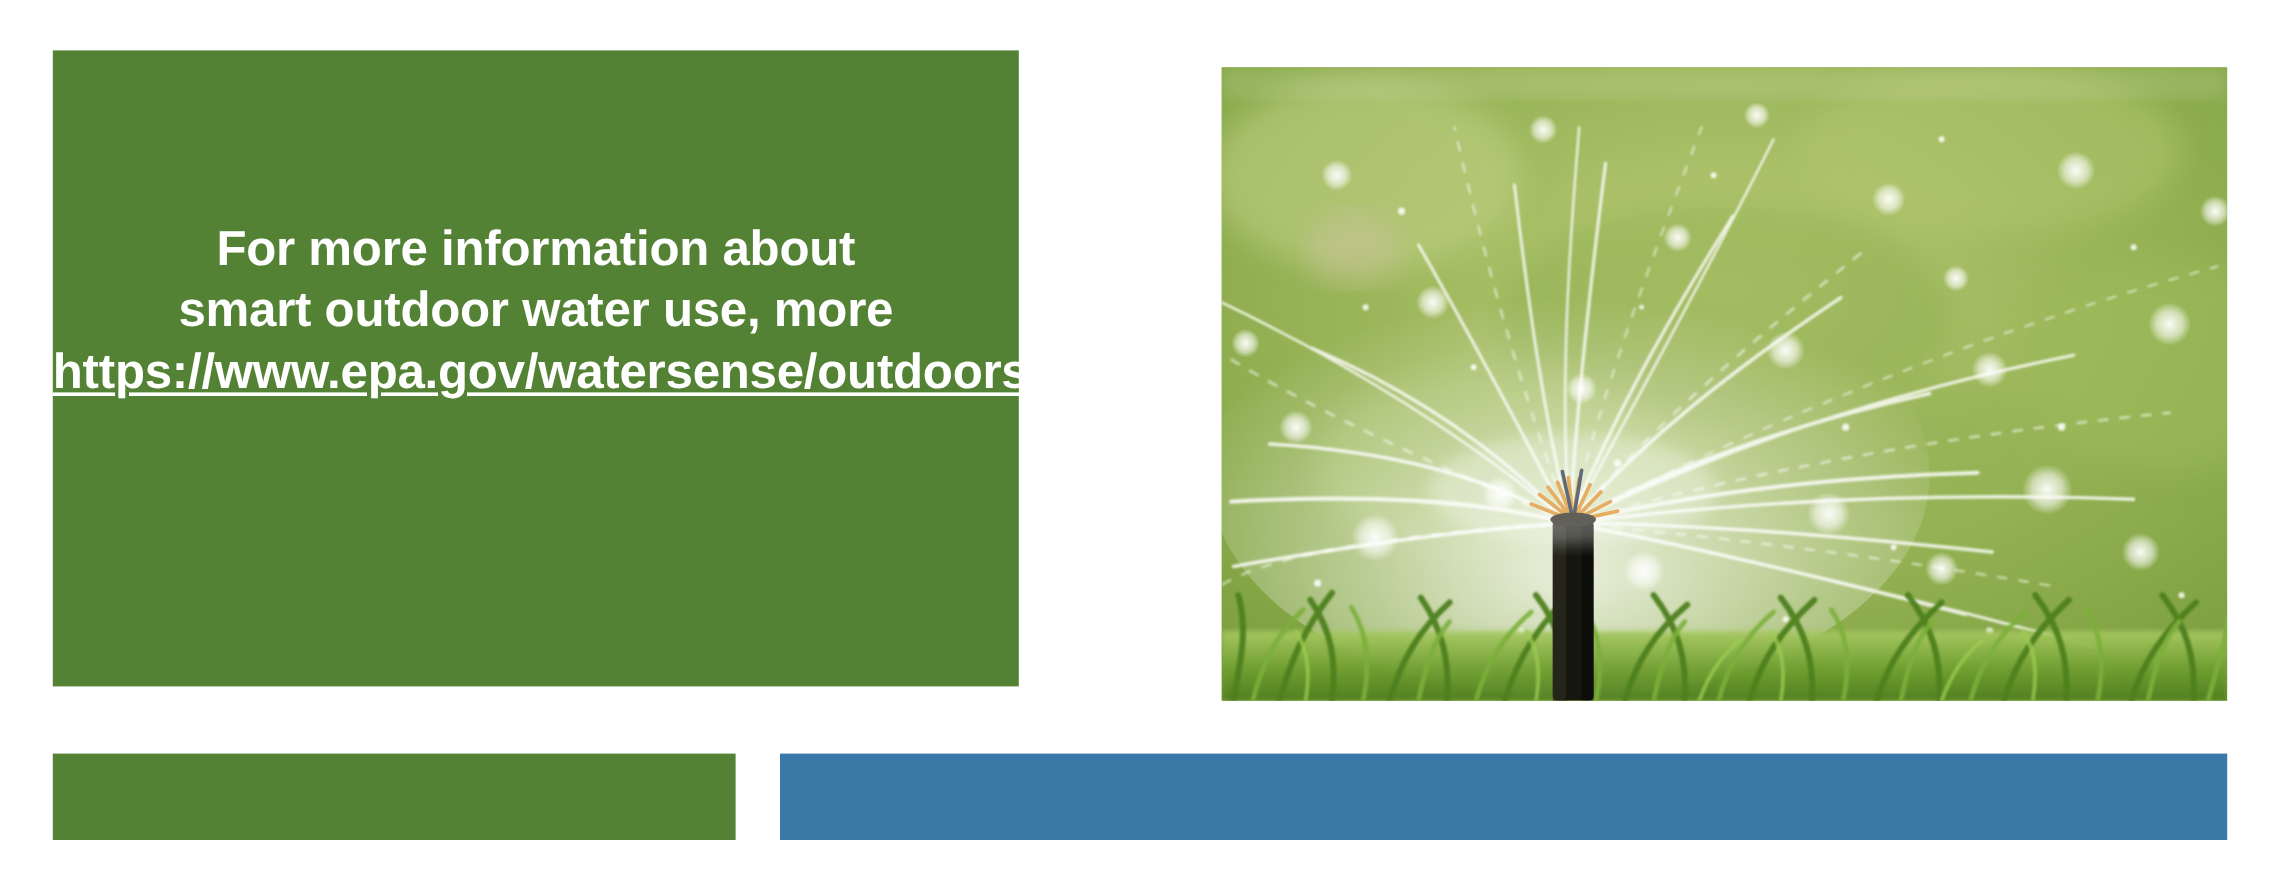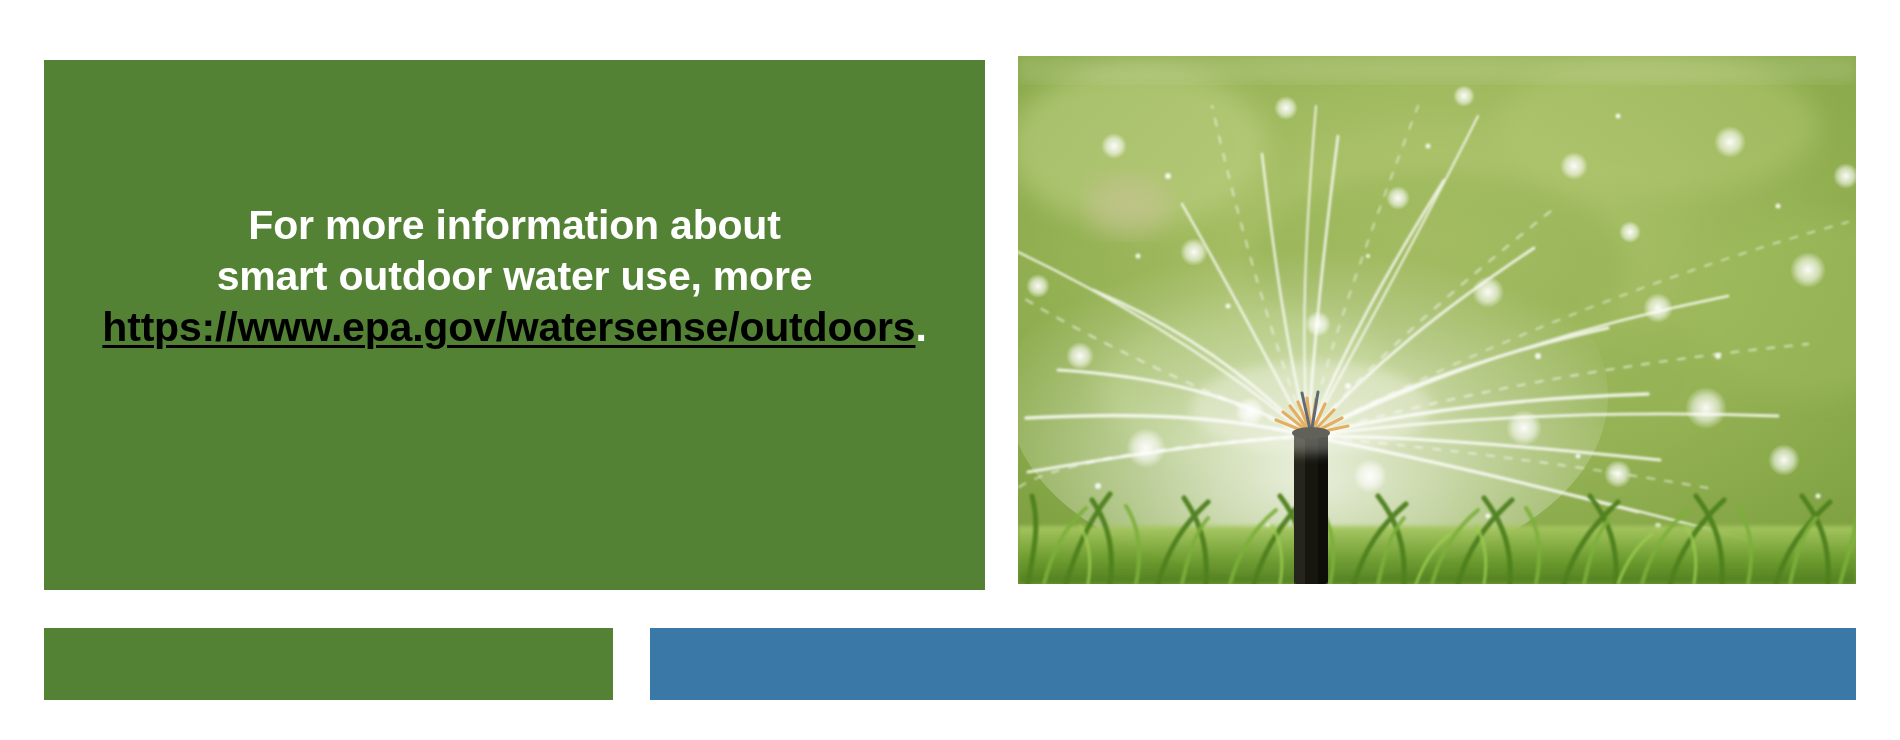--- a/index.html
+++ b/index.html
@@ -18,22 +18,22 @@
   .slide {
     position: absolute;
     inset: 0;
     background: #ffffff;
   }
 
   
   .green-panel {
     position: absolute;
     left: 44px;
-    top: 60px;
-    width: 941px;
+    top: 42px;
+    width: 805px;
     height: 530px;
     background: #548235;
     display: flex;
     align-items: flex-start;
     justify-content: center;
   }
 
   .callout-text {
     margin-top: 140px;
     width: 100%;
@@ -84,21 +84,21 @@
 </style>
 </head>
 <body>
 
 <div class="slide">
 
   <div class="green-panel">
     <div class="callout-text">
       <span class="line">For more information about</span>
       <span class="line">smart outdoor water use, more</span>
-      <span class="line"><a class="url" href="#" style="color:#000000">https://www.epa.gov/watersense/outdoors</a><span>.</span></span>
+      <span class="line"><a class="url" href="#" style="color:#ffffff">https://www.epa.gov/watersense/outdoors</a><span>.</span></span>
     </div>
   </div>
 
   <div class="photo">
     <svg viewBox="0 0 838 528" preserveAspectRatio="xMidYMid slice">
       <defs>
         <radialGradient id="bgGrad" cx="50%" cy="35%" r="85%">
           <stop offset="0%" stop-color="#b9cc78"></stop>
           <stop offset="40%" stop-color="#9cb75b"></stop>
           <stop offset="75%" stop-color="#86a747"></stop>

